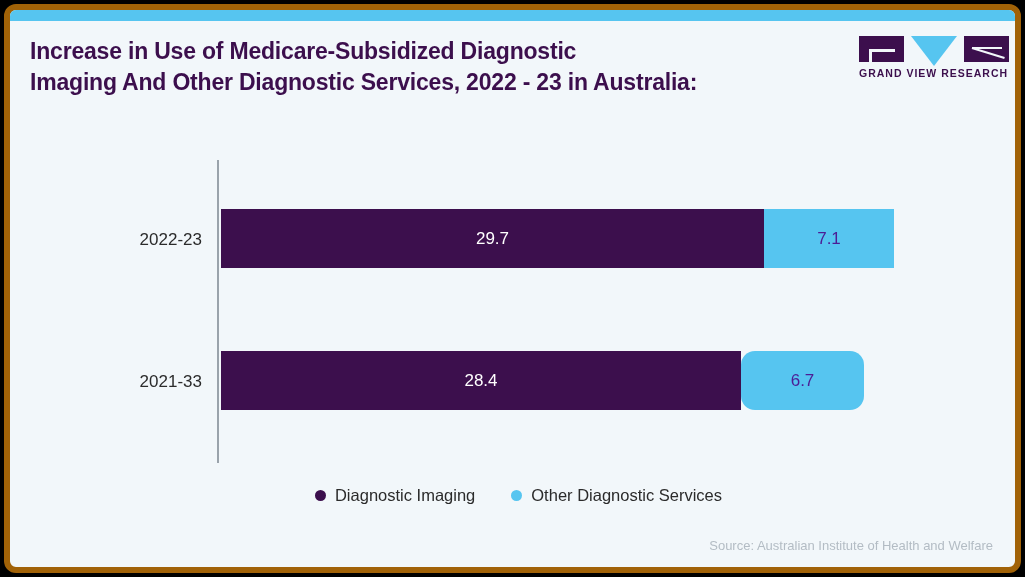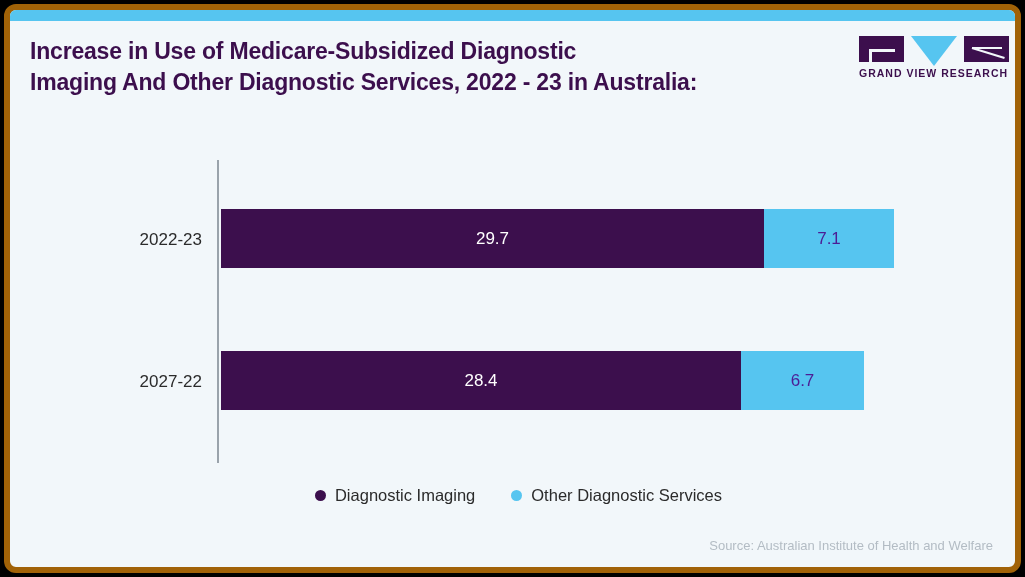--- a/index.html
+++ b/index.html
@@ -223,27 +223,27 @@
       <span class="logo-v"></span>
       <span class="logo-r"></span>
     </div>
     <div class="logo-text">GRAND VIEW RESEARCH</div>
   </div>
 
   <div class="plot">
     <div class="axis-line"></div>
 
     <div class="ylabel ylabel-0">2022-23</div>
-    <div class="ylabel ylabel-1">2027-22</div>
+    <div class="ylabel ylabel-1">2021-33</div>
 
     <div class="bar seg-primary r0" style="left:211px; width:543px;">29.7</div>
     <div class="bar seg-secondary r0" style="left:754px; width:130px;">7.1</div>
 
     <div class="bar seg-primary r1" style="left:211px; width:520px;">28.4</div>
-    <div class="bar seg-secondary r1" style="left:731px; width:123px;">6.7</div>
+    <div class="bar seg-secondary r1" style="left:731px; width:123px;border-radius:14px;">6.7</div>
   </div>
 
   <div class="legend">
     <div class="legend-item">
       <span class="legend-dot" style="background:#3c0f4d;"></span>
       <span>Diagnostic Imaging</span>
     </div>
     <div class="legend-item">
       <span class="legend-dot" style="background:#56c5f0;"></span>
       <span>Other Diagnostic Services</span>

